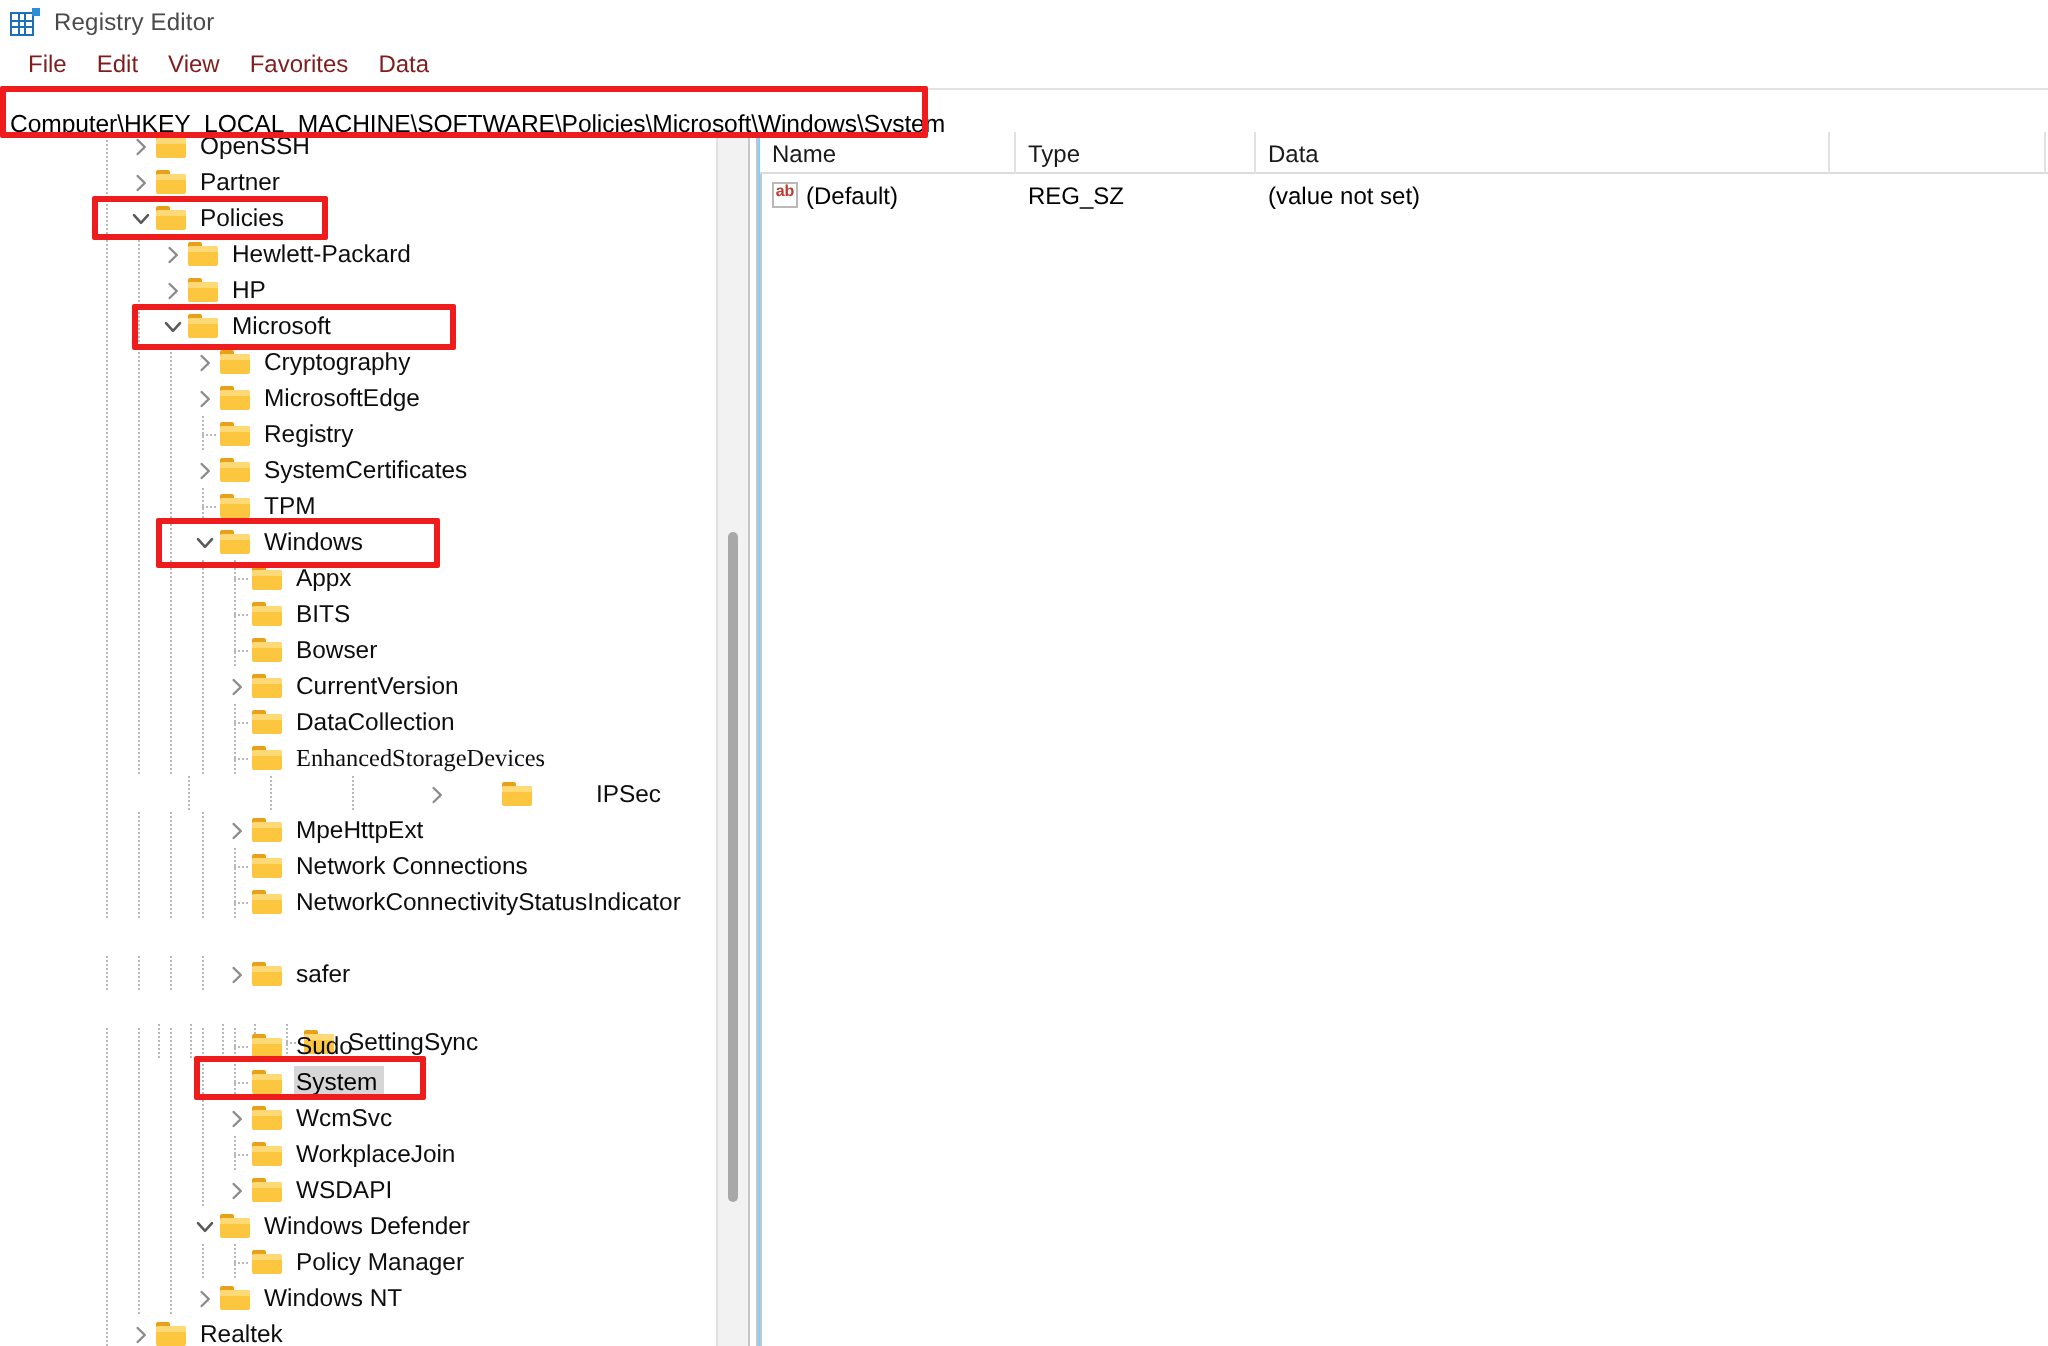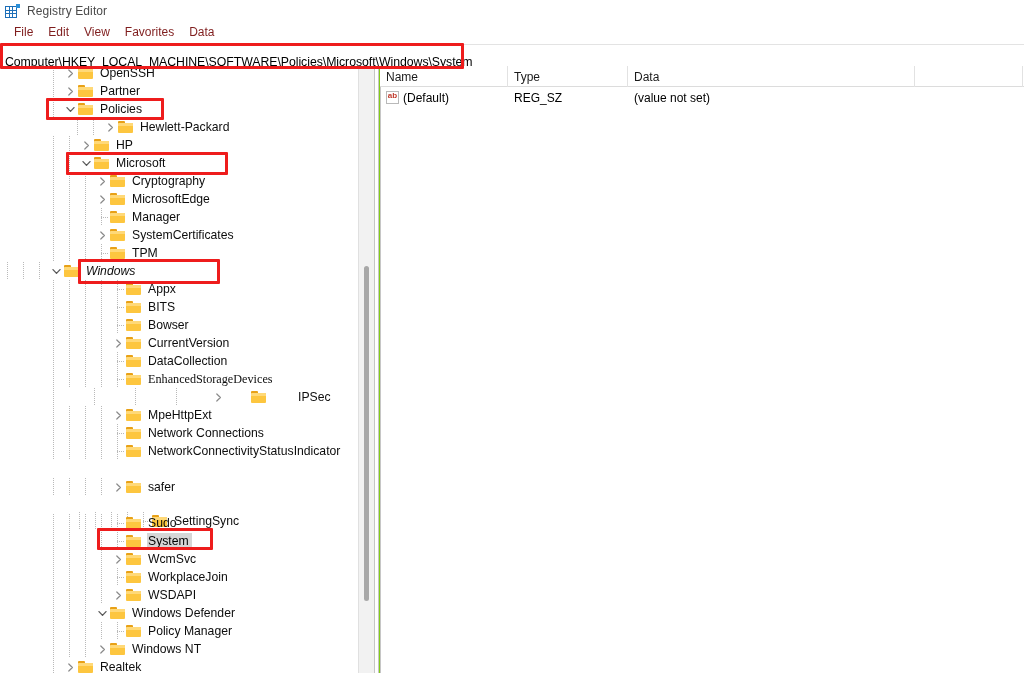--- a/index.html
+++ b/index.html
@@ -79,21 +79,21 @@
     font-size: 12.3px; color: #000000;
     padding-left: 5px;
     white-space: nowrap;
     letter-spacing: -0.05px;
   }
 
   
   .content {
     position: absolute; left: 0; top: 66px;
     width: 1024px; height: 607px;
-    background: #84cc16;
+    background: #7dd3fc;
   }
 
   
   .treepanel {
     position: absolute; left: 0; top: 0;
     width: 358px; height: 607px;
     background: #ffffff;
     overflow: hidden;
   }
   .treeinner {
@@ -332,21 +332,21 @@
               <svg width="9" height="9" viewBox="0 0 9 9">
                 <path d="M1 2.6 L4.5 6.4 L8 2.6" fill="none" stroke="#5a5a5a" stroke-width="1.3" stroke-linecap="round" stroke-linejoin="round"></path>
               </svg>
             </span>
             <span class="folder">
               <span class="tab"></span>
               <span class="body"></span>
             </span>
             <span class="label">Policies</span>
           </div>
-          <div class="row" style="top: 52px; padding-left: 46px; margin-left: 24px;">
+          <div class="row" style="top: 52px; padding-left: 46px;">
             <span class="guide dotv"></span>
             <span class="guide dotv"></span>
             <span class="chev">
               <svg width="9" height="9" viewBox="0 0 9 9">
                 <path d="M2.8 1 L6.4 4.5 L2.8 8" fill="none" stroke="#8a8a8a" stroke-width="1.2" stroke-linecap="round" stroke-linejoin="round"></path>
               </svg>
             </span>
             <span class="folder">
               <span class="tab"></span>
               <span class="body"></span>
@@ -413,21 +413,21 @@
           </div>
           <div class="row" style="top: 142px; padding-left: 46px;">
             <span class="guide dotv"></span>
             <span class="guide dotv"></span>
             <span class="guide dotv"></span>
             <span class="guide tee"></span>
             <span class="folder">
               <span class="tab"></span>
               <span class="body"></span>
             </span>
-            <span class="label">Manager</span>
+            <span class="label">Registry</span>
           </div>
           <div class="row" style="top: 160px; padding-left: 46px;">
             <span class="guide dotv"></span>
             <span class="guide dotv"></span>
             <span class="guide dotv"></span>
             <span class="chev">
               <svg width="9" height="9" viewBox="0 0 9 9">
                 <path d="M2.8 1 L6.4 4.5 L2.8 8" fill="none" stroke="#8a8a8a" stroke-width="1.2" stroke-linecap="round" stroke-linejoin="round"></path>
               </svg>
             </span>
@@ -441,21 +441,21 @@
             <span class="guide dotv"></span>
             <span class="guide dotv"></span>
             <span class="guide dotv"></span>
             <span class="guide tee"></span>
             <span class="folder">
               <span class="tab"></span>
               <span class="body"></span>
             </span>
             <span class="label">TPM</span>
           </div>
-          <div class="row" style="top: 196px;  font-style: italic;">
+          <div class="row" style="top: 196px; padding-left: 46px;">
             <span class="guide dotv"></span>
             <span class="guide dotv"></span>
             <span class="guide dotv"></span>
             <span class="chev">
               <svg width="9" height="9" viewBox="0 0 9 9">
                 <path d="M1 2.6 L4.5 6.4 L8 2.6" fill="none" stroke="#5a5a5a" stroke-width="1.3" stroke-linecap="round" stroke-linejoin="round"></path>
               </svg>
             </span>
             <span class="folder">
               <span class="tab"></span>

